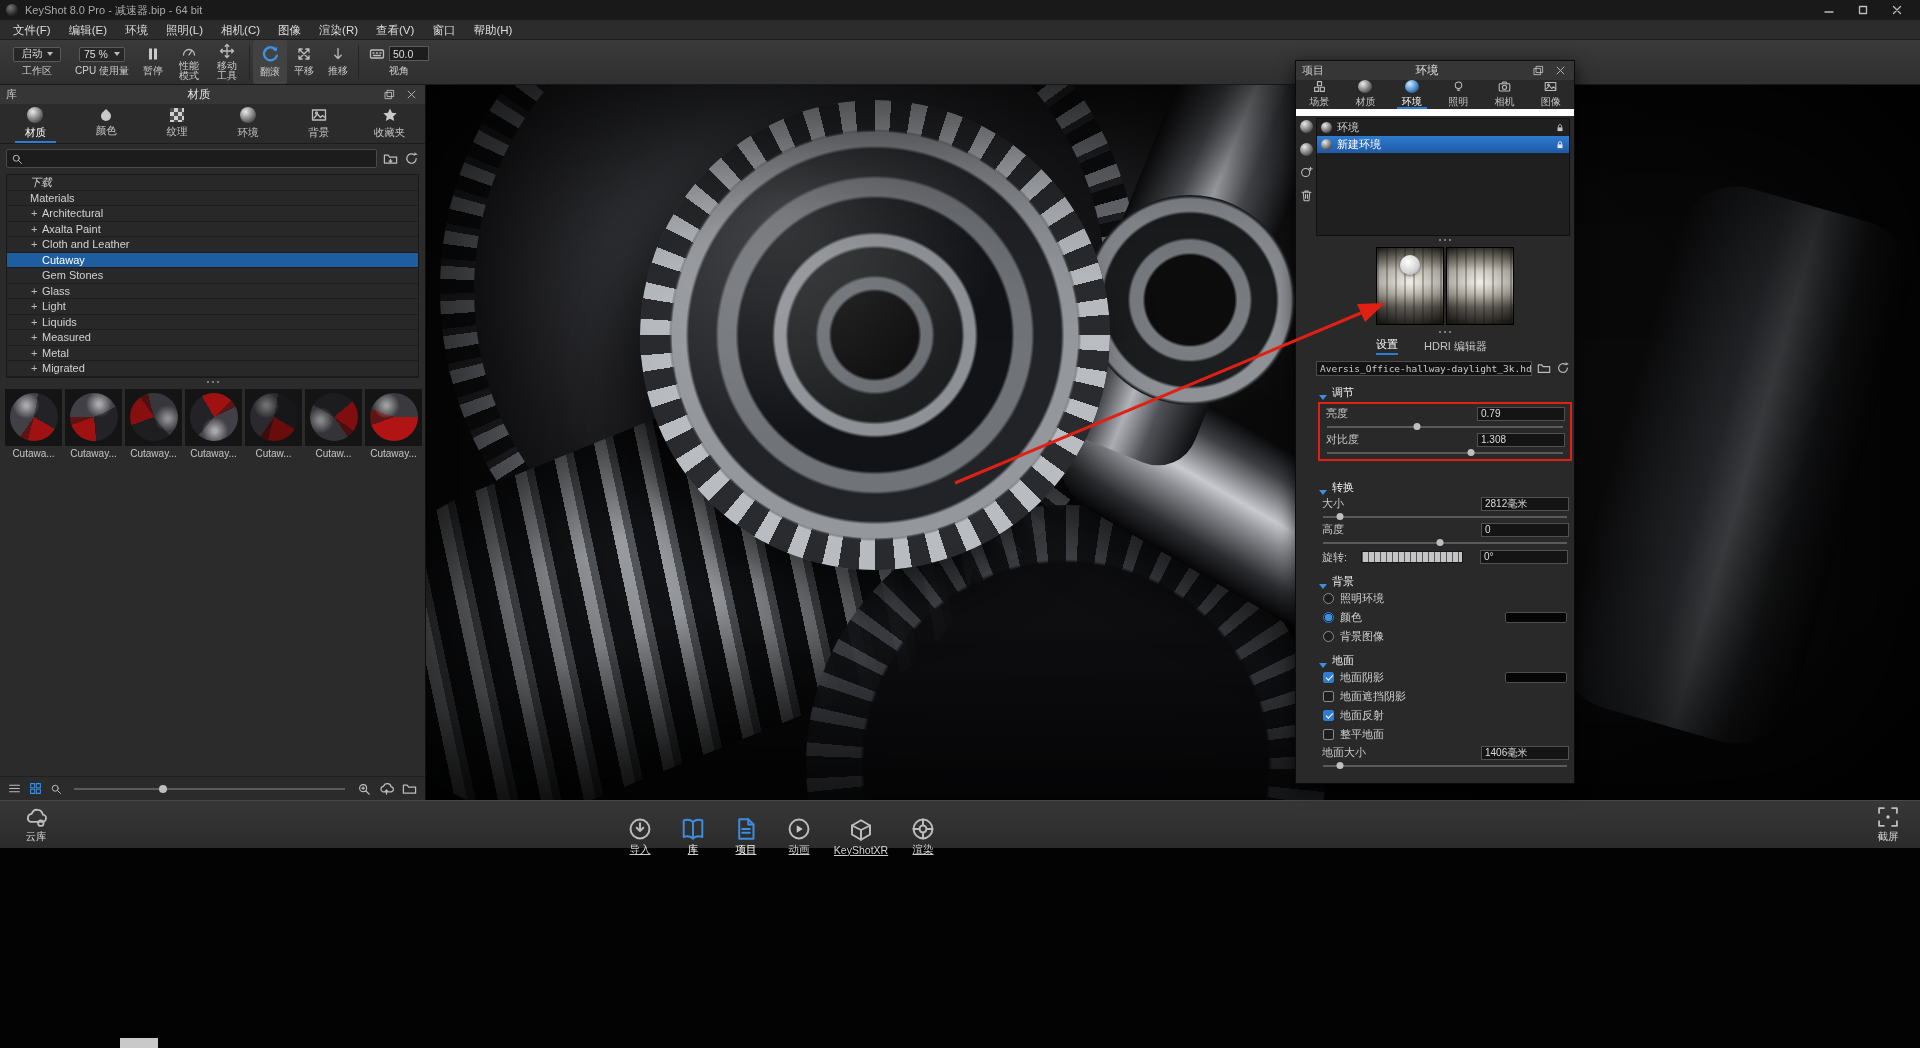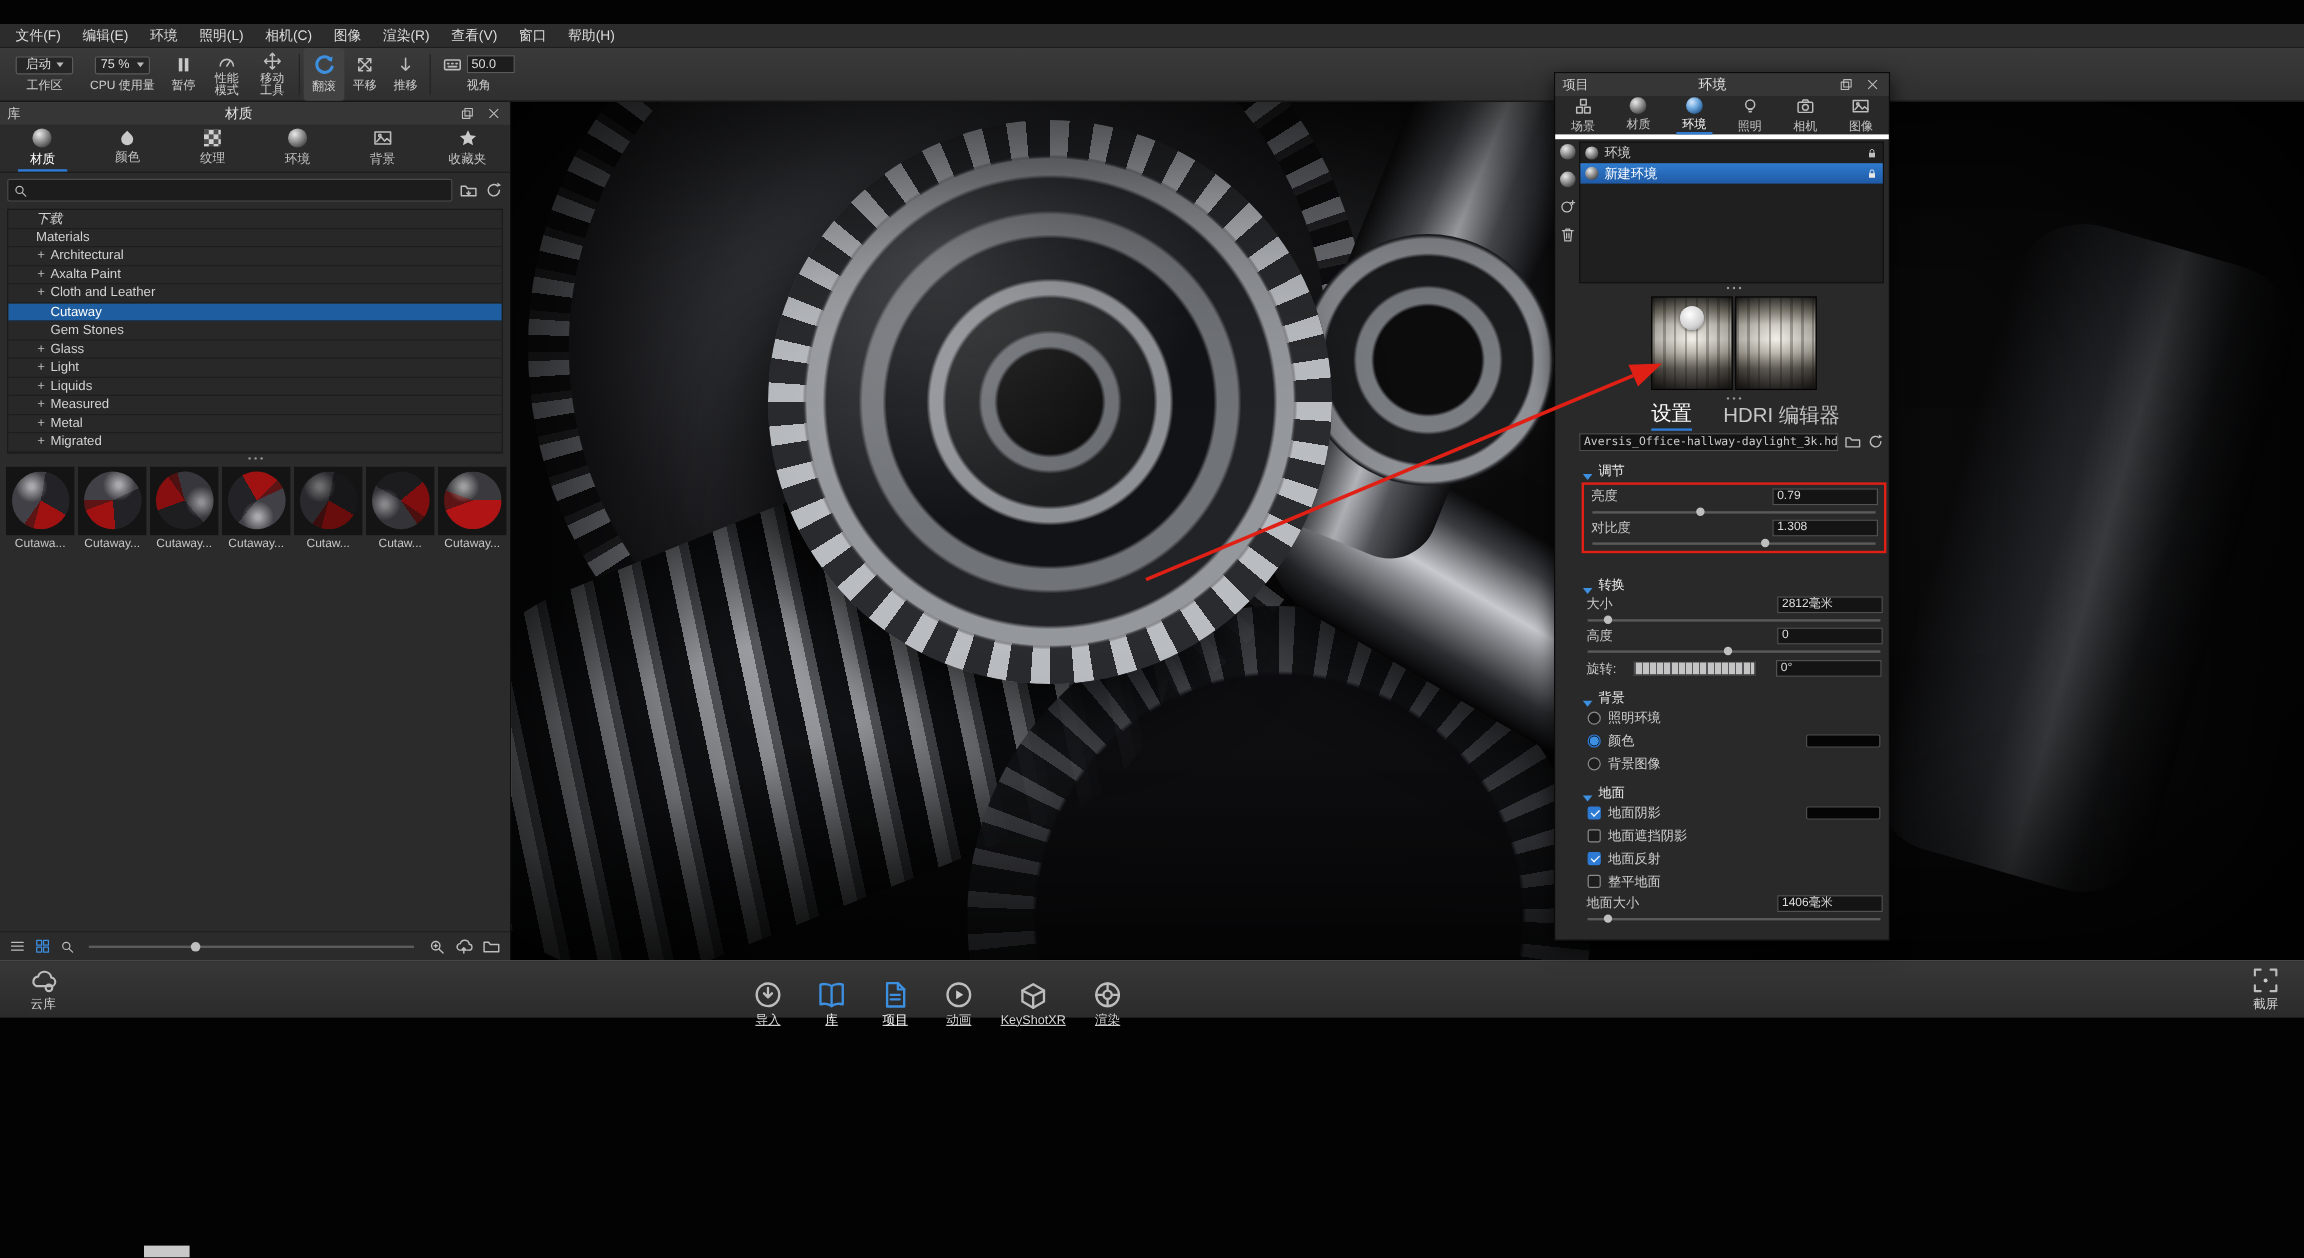--- a/index.html
+++ b/index.html
@@ -135,42 +135,42 @@
     mask:radial-gradient(circle, transparent 0 61%, #000 62% 71%, transparent 72%); }
   .vp-cyl-far { left:1190px; top:110px; width:240px; height:540px; border-radius:60px; transform:rotate(16deg); opacity:.85;
     background:linear-gradient(90deg, #0a0a0b, #2e3034 40%, #54565a 55%, #1a1b1d 78%, #070708); }
   .vp-vignette { inset:0;
     background:radial-gradient(ellipse at 42% 42%, rgba(0,0,0,0) 38%, rgba(0,0,0,.55) 100%);
     box-shadow:inset 0 0 180px 40px rgba(0,0,0,.85); }
 
   
   #project { position:absolute; left:1295px; top:60px; width:280px; height:724px; background:#292929;
              border:1px solid #0b0b0b; box-shadow:0 5px 16px rgba(0,0,0,.7); display:flex; flex-direction:column; z-index:20; }
-  .p-tabs { height:36px; display:flex; border-bottom:4px solid #ffffff; }
+  .p-tabs { height:36px; display:flex; border-bottom:7px solid #ffffff; }
   .p-tab { flex:1; display:flex; flex-direction:column; align-items:center; justify-content:center; gap:2px;
            font-size:10px; color:#c3c3c3; position:relative; }
   .p-tab.active { color:#fff; }
   .p-tab.active::after { content:""; position:absolute; bottom:0; left:8px; right:8px; height:2px; background:#2e7bd6; }
   .p-body { flex:1; position:relative; padding-left:20px; display:flex; flex-direction:column; }
   .p-strip { position:absolute; left:0; top:4px; width:20px; display:flex; flex-direction:column; align-items:center; gap:10px; }
   .env-listbox { height:118px; margin:2px 4px 0 0; background:#1f1f1f; border:1px solid #101010; }
   .env-row { height:17px; display:flex; align-items:center; gap:5px; padding:0 4px; font-size:11px; color:#d2d2d2; }
   .env-row.selected { background:linear-gradient(#2f7bce, #1f5aa6); color:#fff; }
   .env-row .spacer { flex:1; }
   .hdri-thumbs { height:84px; display:flex; justify-content:center; align-items:center; gap:2px; }
   .hdri-thumb { width:68px; height:78px; border:1px solid #000; position:relative;
     background:linear-gradient(180deg, #2a2824 0%, #7a7468 14%, #d8d3c7 30%, #eeeae1 46%, #c2bcae 60%, #565048 78%, #211f1b 100%); }
   .hdri-thumb::before { content:""; position:absolute; inset:0;
     background:
       repeating-linear-gradient(90deg, rgba(20,18,14,.28) 0 2px, rgba(255,255,255,0) 2px 9px),
       radial-gradient(ellipse at 50% 45%, rgba(255,255,255,.25), rgba(0,0,0,.35) 92%); }
   .hdri-thumb.pinned::after { content:""; position:absolute; left:50%; top:7px; width:20px; height:20px; margin-left:-10px;
     border-radius:50%; background:radial-gradient(circle at 40% 35%, #fff, #d2d2d2 60%, #8a8a8a);
     box-shadow:0 1px 3px rgba(0,0,0,.5); }
-  .sub-tabs { height:20px; display:flex; gap:26px; padding-left:60px; align-items:center; font-size:17px; color:#c6c6c6; }
+  .sub-tabs { height:20px; display:flex; gap:26px; padding-left:60px; align-items:center; font-size:11px; color:#c6c6c6; }
   .sub-tab.active { color:#fff; border-bottom:2px solid #2e7bd6; padding-bottom:1px; }
   .file-row { height:20px; display:flex; align-items:center; gap:5px; margin:2px 4px 0 0; }
   .file-box { flex:1; height:15px; background:#131313; border:1px solid #4c4c4c;
     font-family:"DejaVu Sans Mono","Liberation Mono",monospace; font-size:9.5px; color:#cacaca;
     line-height:13px; padding:0 3px; white-space:nowrap; overflow:hidden; }
   .sec-head { display:flex; align-items:flex-end; gap:5px; height:16px; margin-top:6px; font-size:11px; color:#ededed; }
   .chev { width:0; height:0; border-left:4px solid transparent; border-right:4px solid transparent;
           border-top:5px solid #3d8fe0; margin-left:3px; }
   .prop { height:17px; display:flex; align-items:center; padding:0 5px 0 6px; font-size:11px; color:#c9c9c9; }
   .val { margin-left:auto; width:88px; height:14px; background:#141414; border:1px solid #515151;
@@ -203,20 +203,41 @@
 
   
   #anno-arrow { position:absolute; left:0; top:0; width:1920px; height:1048px; z-index:60; pointer-events:none; }
   #taskbar-fragment { position:absolute; left:120px; top:1038px; width:38px; height:10px; background:#c9c9c9; z-index:5; }
 </style>
 </head>
 <body>
 
 <div id="app">
 
+  <div id="titlebar">
+    <span class="logo"></span>
+    <span class="title">KeyShot 8.0 Pro  - 减速器.bip - 64 bit</span>
+    <span class="wbtns">
+      <span class="wbtn">
+          <svg class="ic" width="10" height="10" viewBox="0 0 10 10">
+            <line x1="1" y1="7" x2="9" y2="7"></line>
+          </svg>
+        </span>
+      <span class="wbtn">
+          <svg class="ic" width="10" height="10" viewBox="0 0 10 10">
+            <rect x="1.5" y="1.5" width="7" height="7"></rect>
+          </svg>
+        </span>
+      <span class="wbtn">
+          <svg class="ic" width="10" height="10" viewBox="0 0 10 10">
+            <path d="M1.5 1.5l7 7M8.5 1.5l-7 7"></path>
+          </svg>
+        </span>
+    </span>
+  </div>
 
   <div id="menubar">
     <span class="menu-item">文件(F)</span>
     <span class="menu-item">编辑(E)</span>
     <span class="menu-item">环境</span>
     <span class="menu-item">照明(L)</span>
     <span class="menu-item">相机(C)</span>
     <span class="menu-item">图像</span>
     <span class="menu-item">渲染(R)</span>
     <span class="menu-item">查看(V)</span>

